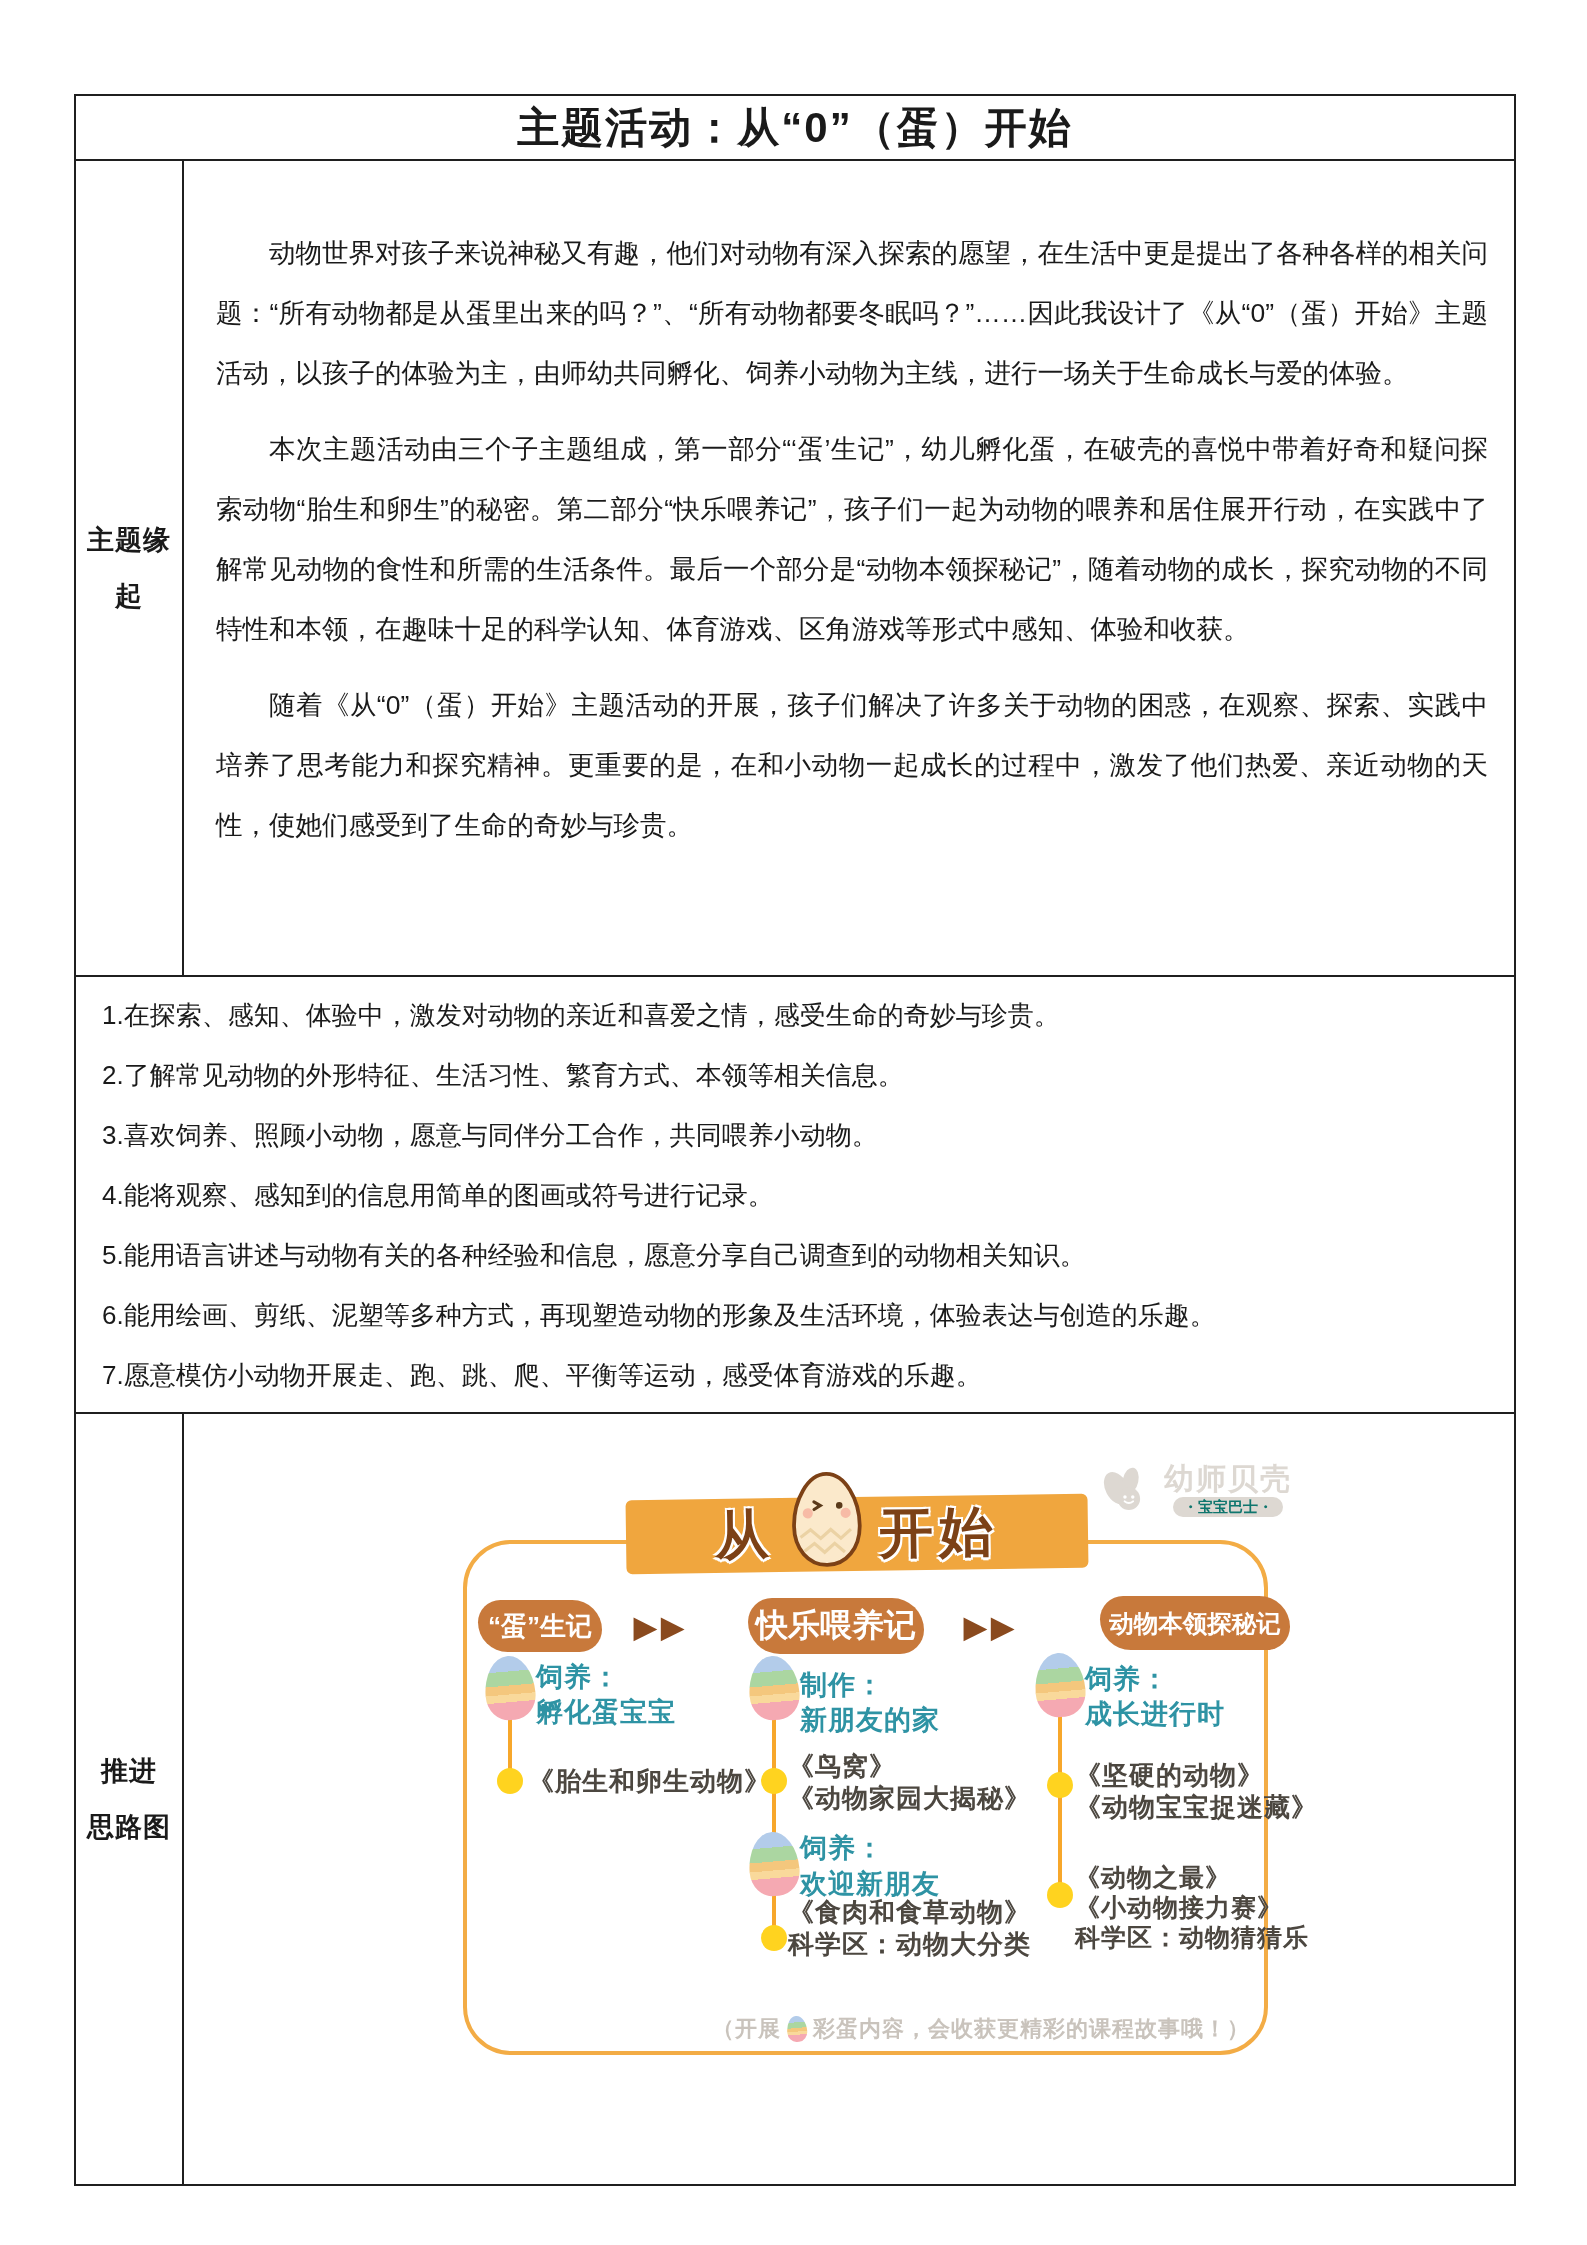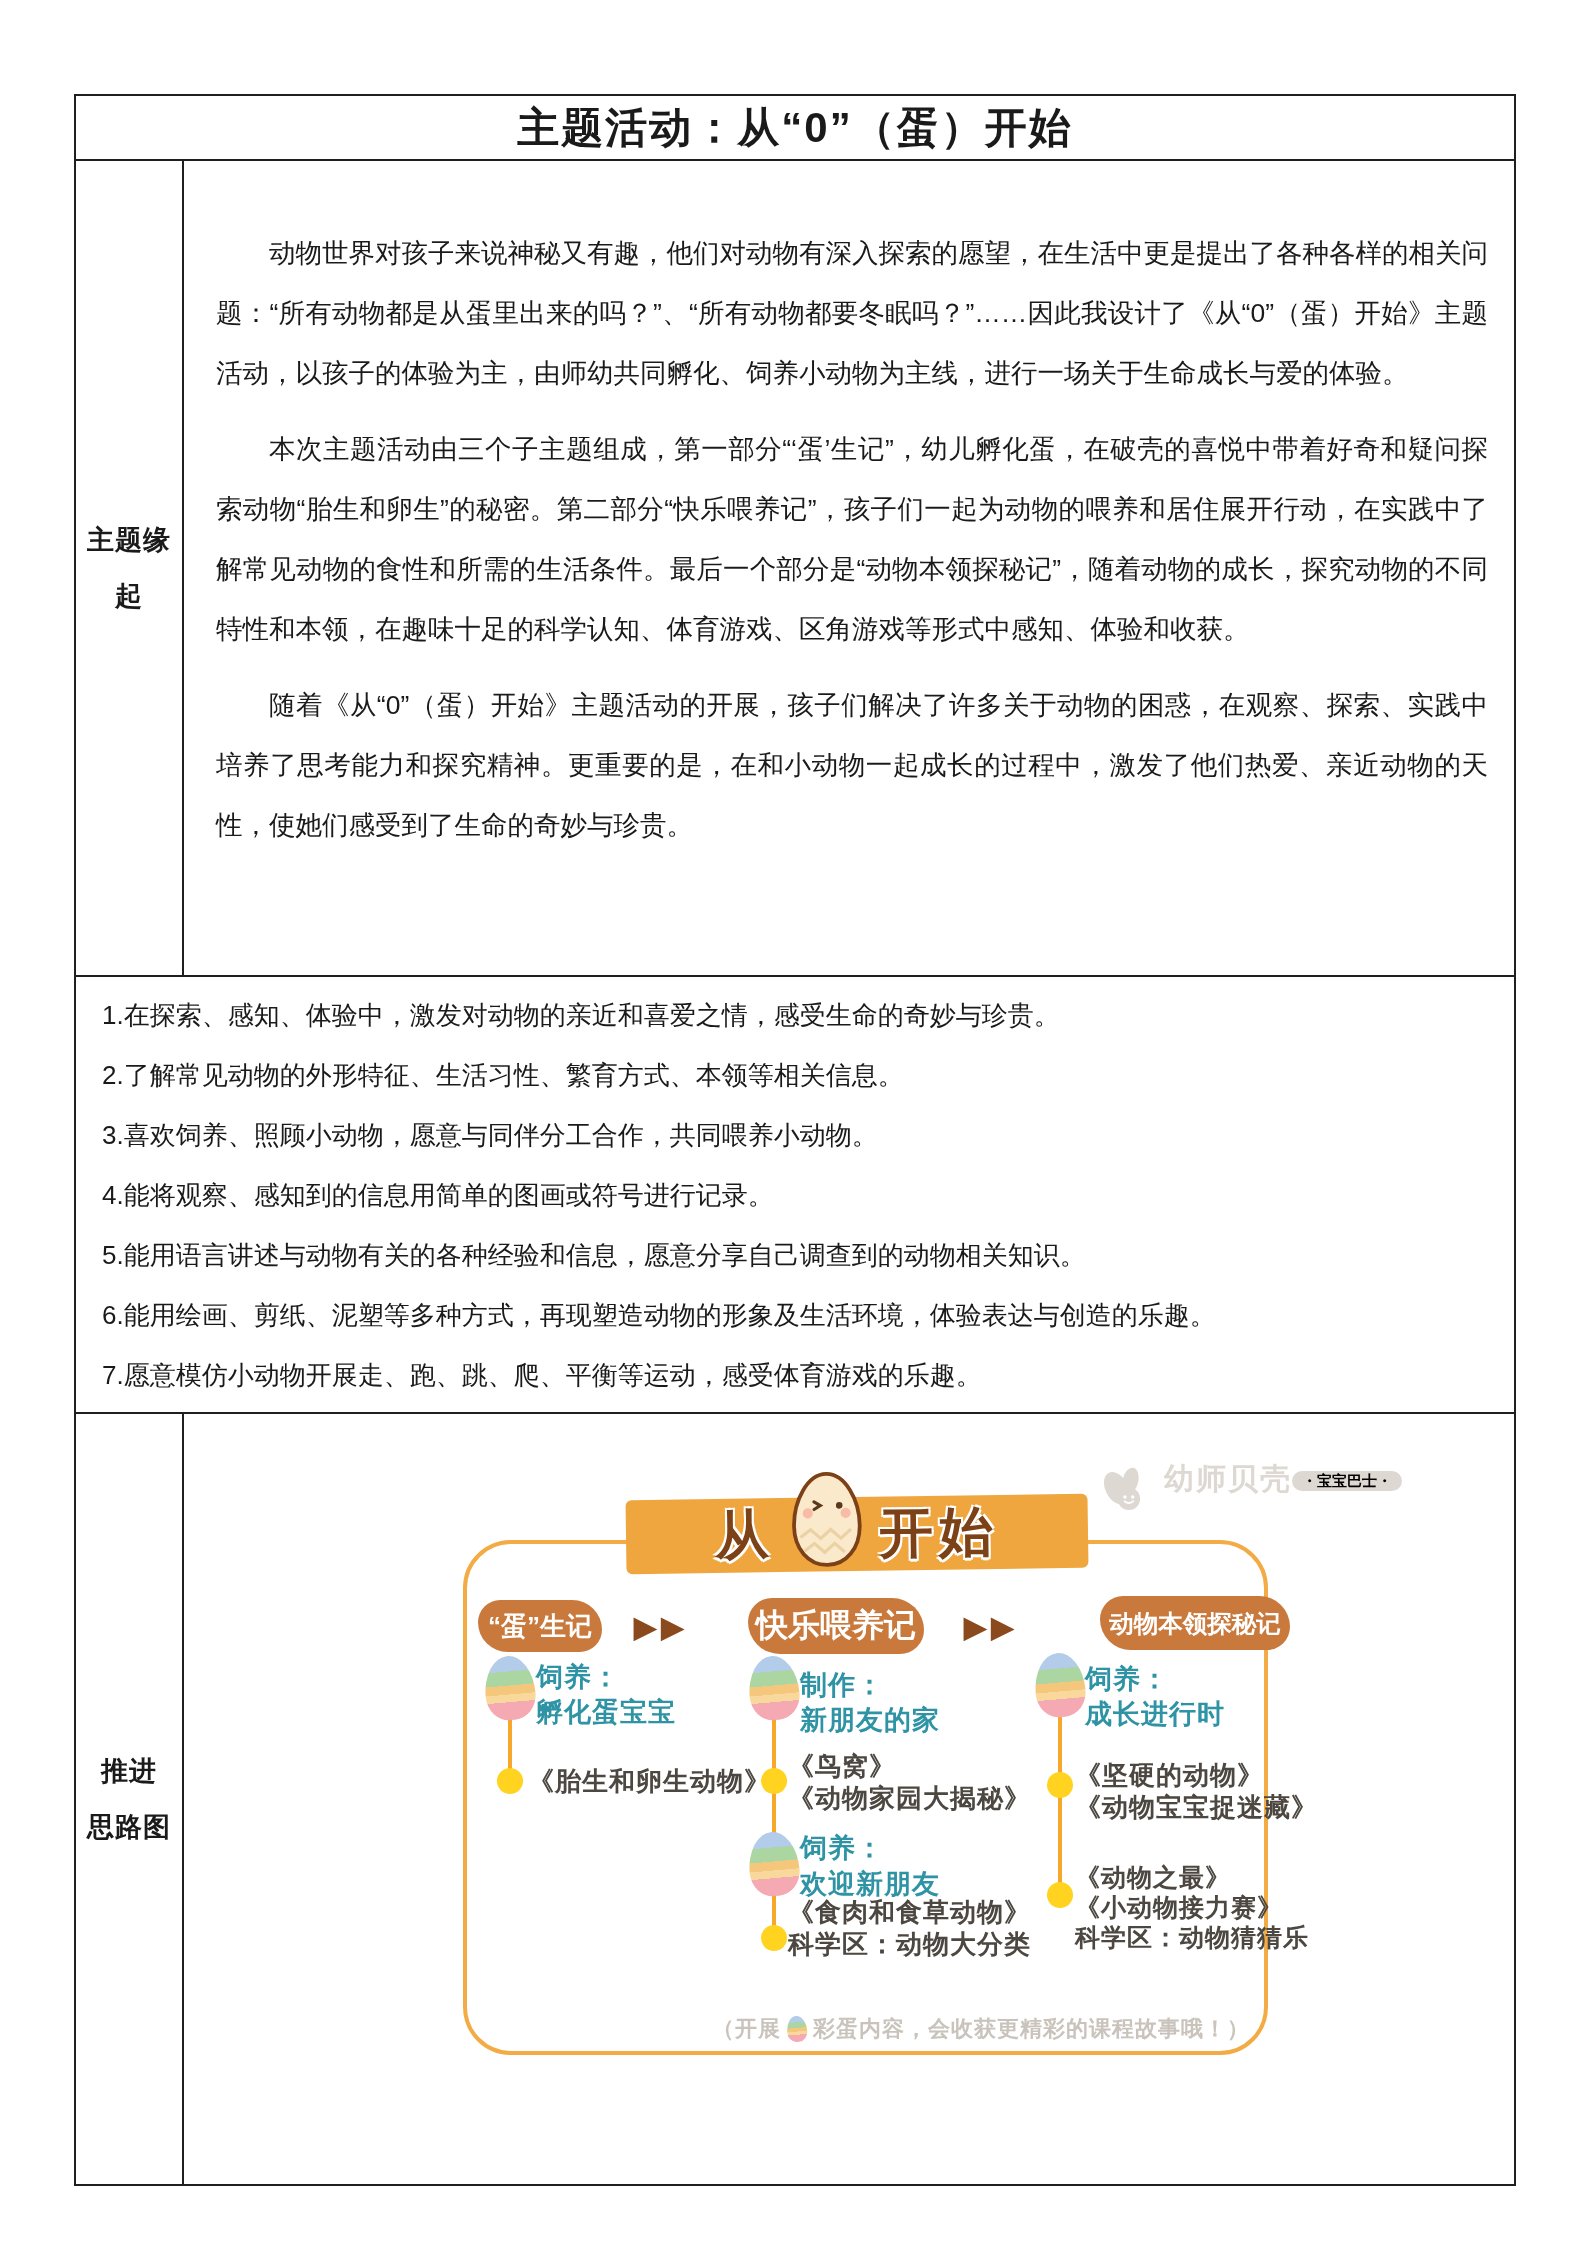--- a/index.html
+++ b/index.html
@@ -17,23 +17,23 @@
   .label-cell{width:108px;border-right:2px solid #1f1f1f;box-sizing:border-box;
               display:flex;flex-direction:column;align-items:center;justify-content:center;
               font-weight:bold;font-size:27px;letter-spacing:1px;text-align:center;line-height:56px;}
   .content-cell{flex:1;position:relative;box-sizing:border-box;overflow:hidden;}
   .origin-text{padding:62px 26px 0 32px;font-size:26.5px;line-height:60px;}
   .origin-text p{margin:0 0 16px;text-indent:2em;text-align:justify;}
   .goals-list{padding:8px 22px 0 26px;font-size:26px;line-height:60px;}
 
   
   .watermark{position:absolute;left:918px;top:50px;display:flex;gap:10px;align-items:flex-start;color:#DDD8D2;}
-  .wm-text{display:flex;align-items:center;justify-content:flex-end;}
+  .wm-text{display:flex;flex-direction:column;align-items:center;justify-content:flex-end;}
   .wm-name{font-size:30px;font-weight:bold;letter-spacing:2px;line-height:30px;}
-  .wm-pill{background:#DDD8D2;color:#000000;border-radius:12px;font-size:15px;font-weight:bold;
+  .wm-pill{background:#DDD8D2;color:#0f766e;border-radius:12px;font-size:15px;font-weight:bold;
            padding:1px 10px;margin-top:3px;line-height:18px;}
   .round-box{position:absolute;left:279px;top:126px;width:805px;height:515px;
              border:4px solid #F3AC45;border-radius:48px;box-sizing:border-box;}
   .banner{position:absolute;left:442px;top:83px;width:462px;height:74px;background:#F0A63E;
           border-radius:6px;transform:rotate(-0.8deg);display:flex;align-items:center;
           justify-content:center;gap:14px;}
   .banner-word{font-size:54px;font-weight:bold;color:#7C4116;letter-spacing:6px;
                text-shadow:2px 2px 0 #fff,-2px 2px 0 #fff,2px -2px 0 #fff,-2px -2px 0 #fff,0 3px 0 #fff;}
   .banner-egg{margin-top:-26px;}
   .stage-pill{position:absolute;background:#C8793B;color:#fff;font-weight:bold;

